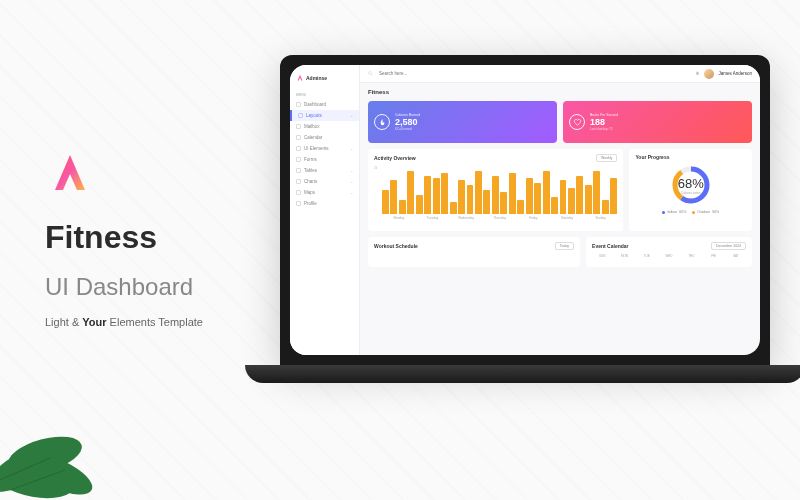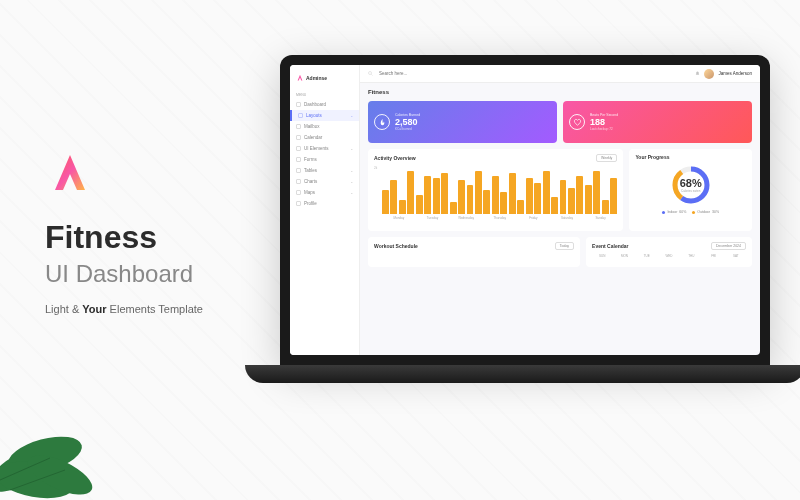--- a/index.html
+++ b/index.html
@@ -2,29 +2,29 @@
 <html><head>
 <meta charset="utf-8">
 <style>
 *{margin:0;padding:0;box-sizing:border-box;font-family:-apple-system,BlinkMacSystemFont,'Segoe UI',sans-serif}
 body{background:#f4f4f4;width:800px;height:500px;overflow:hidden;position:relative}
 .bg-pattern{position:absolute;inset:0;background:#fafafa;background-image:repeating-linear-gradient(45deg,transparent,transparent 20px,rgba(0,0,0,0.01) 20px,rgba(0,0,0,0.01) 22px)}
 .marketing{position:absolute;left:45px;top:150px;z-index:2}
 .logo-big{width:50px;height:50px;margin-bottom:20px}
 .logo-svg{width:100%;height:100%}
 .title-main{font-size:32px;font-weight:700;color:#2c2c2c;line-height:1.1}
-.title-sub{font-size:24px;font-weight:300;color:#888;margin-top:5px}
+.title-sub{font-size:24px;font-weight:300;color:#888;margin-top:18px}
 .subtitle{font-size:11px;color:#666;margin-top:15px}
 .subtitle .dark{font-weight:700;color:#2c2c2c}
 .leaf{position:absolute;left:0;bottom:0;width:130px;height:120px;z-index:1}
 .leaf svg{width:100%;height:100%}
 .laptop{position:absolute;right:30px;top:55px;width:490px;height:380px;z-index:3}
 .laptop-screen{width:100%;height:310px;background:#1a1a1a;border-radius:12px 12px 0 0;padding:10px;box-shadow:0 10px 40px rgba(0,0,0,0.2)}
 .laptop-base{width:560px;height:18px;background:linear-gradient(180deg,#3a3a3a,#1a1a1a);margin-left:-35px;border-radius:0 0 20px 20px}
-.screen-content{width:100%;height:100%;background:#f8f8fb;border-radius:4px;display:flex;font-size:5px;overflow:hidden}
+.screen-content{width:100%;height:100%;background:#f8f8fb;border-radius:16px;display:flex;font-size:5px;overflow:hidden}
 .sidebar{width:70px;background:#fff;border-right:1px solid #eee;padding:6px 0}
 .sidebar-brand{display:flex;align-items:center;padding:3px 6px;gap:2px;margin-bottom:6px}
 .brand-logo{width:8px;height:8px}
 .brand-text{font-size:5px;font-weight:600;color:#333}
 .menu-label{font-size:3.5px;color:#aaa;padding:2px 6px;text-transform:uppercase}
 .menu-item{display:flex;align-items:center;padding:3px 6px;gap:3px;color:#888;font-size:4.5px;cursor:pointer}
 .menu-item.active{color:#5b6ef5;background:#f0f2ff;border-left:2px solid #5b6ef5}
 .menu-icon{width:5px;height:5px;opacity:0.6}
 .chev{margin-left:auto;font-size:3px}
 .main{flex:1;display:flex;flex-direction:column}
@@ -57,21 +57,21 @@
 .chart-area{height:60px;position:relative}
 .y-max{position:absolute;left:0;top:0;font-size:3px;color:#bbb}
 .bars{display:flex;align-items:flex-end;height:48px;gap:1.5px;padding-left:8px}
 .bar{flex:1;background:#f5a623;border-radius:1px 1px 0 0}
 .x-labels{display:flex;padding-left:8px;margin-top:2px}
 .x-labels span{flex:1;font-size:3px;color:#aaa;text-align:center}
 .donut-wrap{display:flex;flex-direction:column;align-items:center}
 .donut{width:42px;height:42px;position:relative}
 .donut svg{width:100%;height:100%;transform:rotate(-90deg)}
 .donut-center{position:absolute;inset:0;display:flex;flex-direction:column;align-items:center;justify-content:center}
-.donut-val{font-size:11px;font-weight:700;color:#333}
+.donut-val{font-size:13px;font-weight:400;color:#333}
 .donut-lbl{font-size:3px;color:#aaa}
 .legend{display:flex;gap:6px;margin-top:4px;font-size:3.5px;color:#888}
 .legend-item{display:flex;align-items:center;gap:2px}
 .dot{width:3px;height:3px;border-radius:50%}
 .dot.d1{background:#5b6ef5}
 .dot.d2{background:#f5a623}
 .bottom-row{display:flex;gap:6px}
 .workout-panel{flex:1.3;background:#fff;border-radius:4px;padding:5px 6px;height:30px}
 .calendar-panel{flex:1;background:#fff;border-radius:4px;padding:5px 6px;height:30px}
 .cal-days{display:flex;gap:2px;margin-top:3px}

